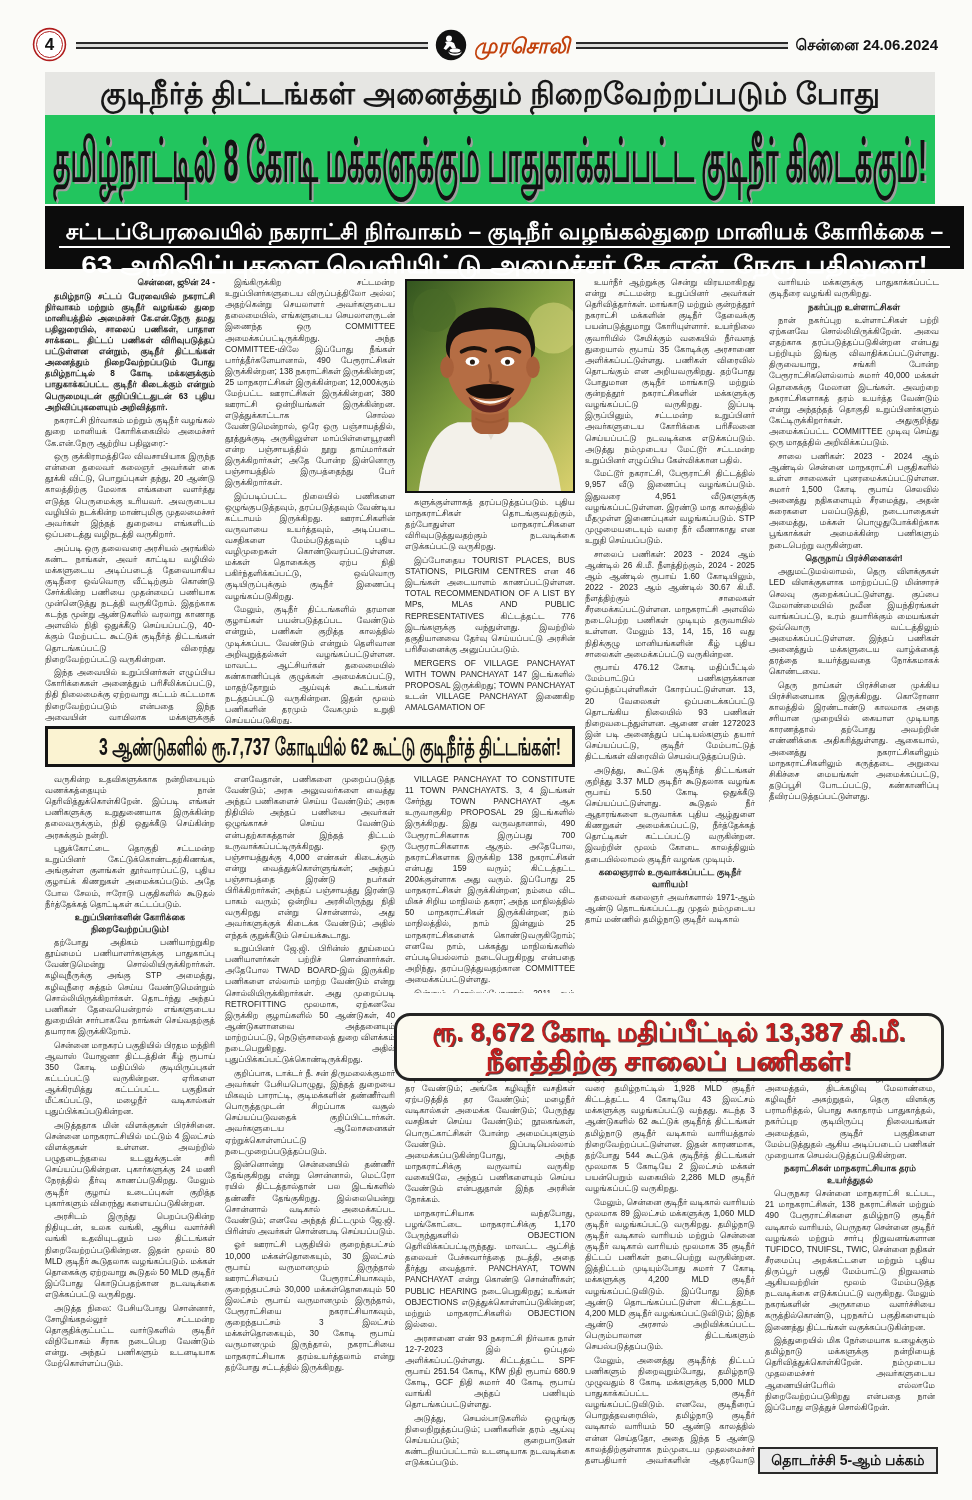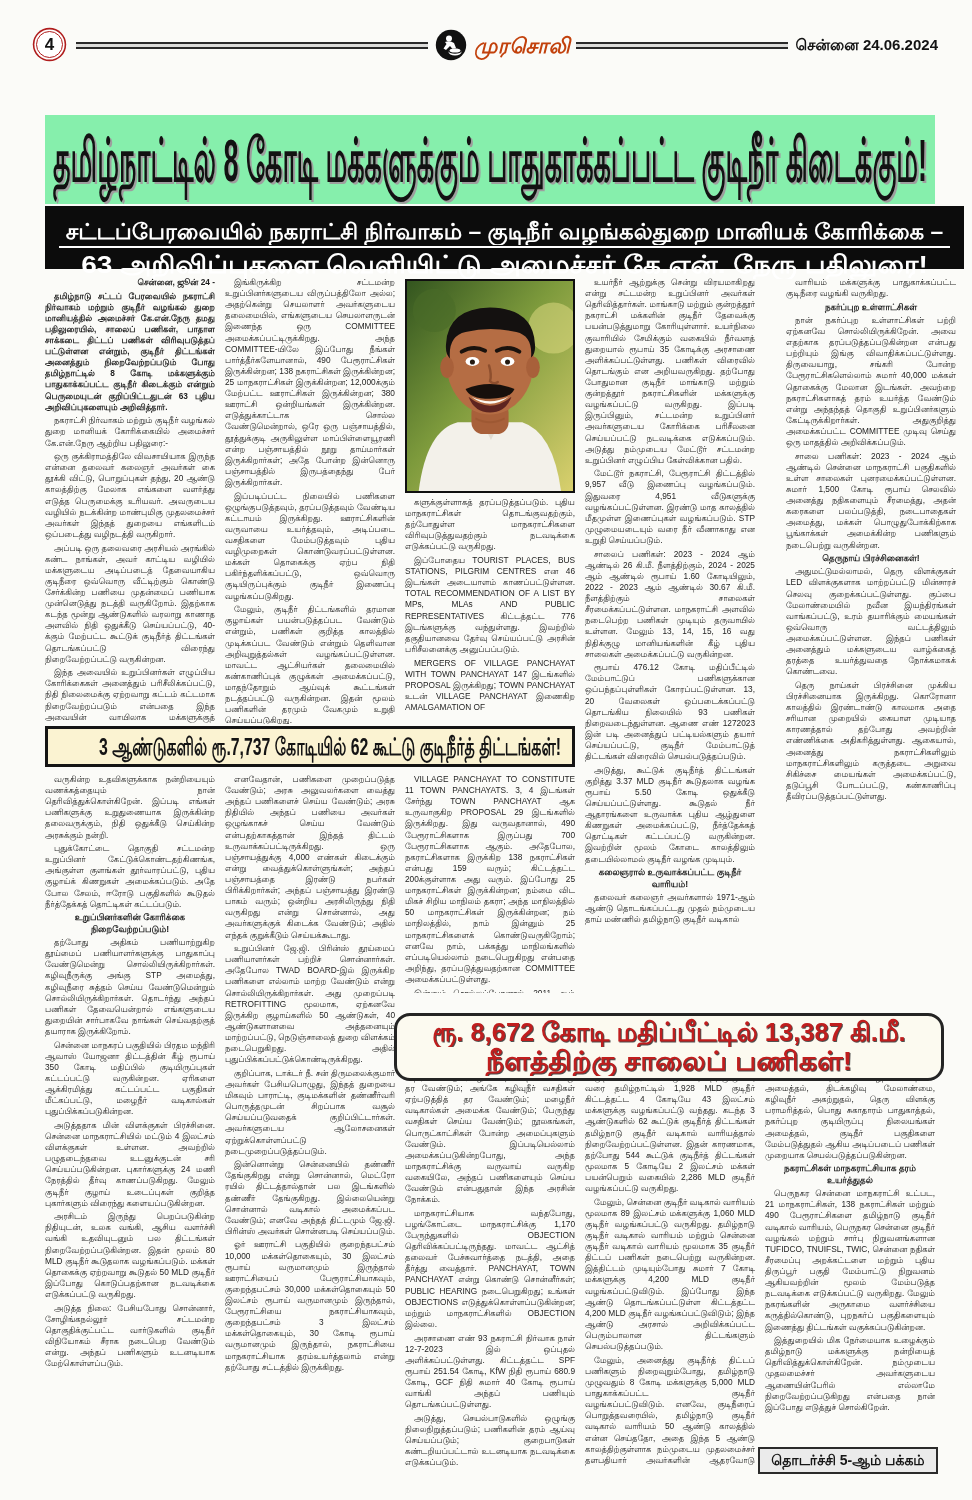--- a/index.html
+++ b/index.html
@@ -16,21 +16,21 @@
     font-size:17px; font-weight:700; color:#141414;
   }
   .rule { position:absolute; top:42px; height:7px; border-top:2px solid #2a2a2a; border-bottom:2px solid #2a2a2a; background:#dcdcda; }
   .rule-left  { left:76px;  width:352px; }
   .rule-right { left:576px; width:212px; }
   .logo { position:absolute; left:435px; top:29px; width:32px; height:32px; }
   .masthead { position:absolute; left:474px; top:34px; font-size:21px; font-weight:700; color:#c2410c; letter-spacing:0.5px;font-style:italic; }
   .edition-date { position:absolute; left:792px; top:36px; width:146px; text-align:right; font-size:15px; font-weight:800; color:#131313; white-space:nowrap; }
   
   .kicker { position:absolute; left:45px; top:72px; width:890px; height:43px; background:#e6e6e3; }
-  .main-head { position:absolute; left:45px; top:115px; width:890px; height:89px; background:#86efac; }
+  .main-head { position:absolute; left:45px; top:115px; width:890px; height:89px; background:#22c55e; }
   .strap { position:absolute; left:45px; top:206px; width:919px; height:63px; background:#0c0c0c; padding-top:11px; }
   .strap-divider { width:97%; margin:1px auto; border-top:2px solid #fefefe; }
   svg.fitline { display:block; width:100%; }
   
   .block {
     position:absolute; overflow:hidden; text-align:justify;
     font-size:8.3px; line-height:1.34; color:#1d1d1d;
     font-family:"Liberation Sans", sans-serif;
   }
   .block p { margin:0 0 2.5px 0; text-indent:9px; }
@@ -73,20 +73,25 @@
       <path d="M10 13 q5 -2 9 1 l2 5 q-1 2 -3 1.4 L15 17 l-4 4 -2.5 -1.5 3 -4.5 z" fill="#fff"></path>
       <ellipse cx="20" cy="23" rx="6.5" ry="3.4" fill="#fff"></ellipse>
       <ellipse cx="20" cy="22.2" rx="6.5" ry="2.6" fill="#111"></ellipse>
       <ellipse cx="20" cy="21.6" rx="5.4" ry="2" fill="#fff"></ellipse>
     </svg>
   </div>
   <div class="masthead">முரசொலி</div>
   <div class="rule rule-right"></div>
   <div class="edition-date">சென்னை 24.06.2024</div>
 
+  <div class="kicker">
+    <svg class="fitline" viewBox="0 0 890 43">
+      <text x="445" y="32" text-anchor="middle" font-size="30" font-weight="800" fill="#181818" textLength="780" lengthAdjust="spacingAndGlyphs">குடிநீர்த் திட்டங்கள் அனைத்தும் நிறைவேற்றப்படும் போது</text>
+    </svg>
+  </div>
 
   <div class="main-head">
     <svg class="fitline" viewBox="0 0 890 89">
       <text x="445" y="66" text-anchor="middle" font-size="60" font-weight="900" fill="#121212" textLength="874" lengthAdjust="spacingAndGlyphs" style="filter: drop-shadow(2.5px 2.5px 0 #9e9e9e);">தமிழ்நாட்டில் 8 கோடி மக்களுக்கும் பாதுகாக்கப்பட்ட குடிநீர் கிடைக்கும்!</text>
     </svg>
   </div>
 
   <div class="strap">
     <svg class="fitline" viewBox="0 0 890 27">
       <text x="445" y="21" text-anchor="middle" font-size="21" font-weight="700" fill="#ffffff" textLength="850" lengthAdjust="spacingAndGlyphs">சட்டப்பேரவையில் நகராட்சி நிர்வாகம் – குடிநீர் வழங்கல்துறை மானியக் கோரிக்கை –</text>
@@ -162,21 +167,21 @@
     </div>
   <div class="block" style="left:585px; top:277px;  width:170px; height:716px;">
       <p class="p">உயர்நீர் ஆற்றுக்கு சென்று விரயமாகிறது என்று சட்டமன்ற உறுப்பினர் அவர்கள் தெரிவித்தார்கள். மாங்காடு மற்றும் குன்றத்தூர் நகராட்சி மக்களின் குடிநீர் தேவைக்கு பயன்படுத்துமாறு கோரியுள்ளார். உயர்நிலை குவாரியில் சேமிக்கும் வகையில் நீர்வளத் துறையால் ரூபாய் 35 கோடிக்கு அரசாணை அளிக்கப்பட்டுள்ளது. பணிகள் விரைவில் தொடங்கும் என அறியவருகிறது. தற்போது போதுமான குடிநீர் மாங்காடு மற்றும் குன்றத்தூர் நகராட்சிகளின் மக்களுக்கு வழங்கப்பட்டு வருகிறது. இப்படி இருப்பினும், சட்டமன்ற உறுப்பினர் அவர்களுடைய கோரிக்கை பரிசீலனை செய்யப்பட்டு நடவடிக்கை எடுக்கப்படும். அடுத்து நம்முடைய மேட்டூர் சட்டமன்ற உறுப்பினர் எழுப்பிய கேள்விக்கான பதில்.</p>
       <p class="p">மேட்டூர் நகராட்சி, பேரூராட்சி திட்டத்தில் 9,957 வீடு இணைப்பு வழங்கப்படும். இதுவரை 4,951 வீடுகளுக்கு வழங்கப்பட்டுள்ளன. இரண்டு மாத காலத்தில் மீதமுள்ள இணைப்புகள் வழங்கப்படும். STP முழுமையடையும் வரை நீர் வீணாகாது என உறுதி செய்யப்படும்.</p>
       <p class="p">சாலைப் பணிகள்: 2023 - 2024 ஆம் ஆண்டில் 26 கி.மீ. நீளத்திற்கும், 2024 - 2025 ஆம் ஆண்டில் ரூபாய் 1.60 கோடியிலும், 2022 - 2023 ஆம் ஆண்டில் 30.67 கி.மீ. நீளத்திற்கும் சாலைகள் சீரமைக்கப்பட்டுள்ளன. மாநகராட்சி அளவில் நடைபெற்ற பணிகள் முடியும் தருவாயில் உள்ளன. மேலும் 13, 14, 15, 16 வது நிதிக்குழு மானியங்களின் கீழ் புதிய சாலைகள் அமைக்கப்பட்டு வருகின்றன.</p>
       <p class="p">ரூபாய் 476.12 கோடி மதிப்பீட்டில் மேம்பாட்டுப் பணிகளுக்கான ஒப்பந்தப்புள்ளிகள் கோரப்பட்டுள்ளன. 13, 20 வேலைகள் ஒப்படைக்கப்பட்டு தொடங்கிய நிலையில் 93 பணிகள் நிறைவடைந்துள்ளன. ஆணை எண் 1272023 இன் படி அனைத்துப் பட்டியல்களும் தயார் செய்யப்பட்டு, குடிநீர் மேம்பாட்டுத் திட்டங்கள் விரைவில் செயல்படுத்தப்படும்.</p>
       <p class="p">அடுத்து, கூட்டுக் குடிநீர்த் திட்டங்கள் குறித்து 3.37 MLD குடிநீர் கூடுதலாக வழங்க ரூபாய் 5.50 கோடி ஒதுக்கீடு செய்யப்பட்டுள்ளது. கூடுதல் நீர் ஆதாரங்களை உருவாக்க புதிய ஆழ்துளை கிணறுகள் அமைக்கப்பட்டு, நீர்த்தேக்கத் தொட்டிகள் கட்டப்பட்டு வருகின்றன. இவற்றின் மூலம் கோடை காலத்திலும் தடையில்லாமல் குடிநீர் வழங்க முடியும்.</p>
       <h4>கலைஞரால் உருவாக்கப்பட்ட குடிநீர் வாரியம்!</h4>
       <p class="p">தலைவர் கலைஞர் அவர்களால் 1971-ஆம் ஆண்டு தொடங்கப்பட்டது முதல் நம்முடைய தாய் மண்ணில் தமிழ்நாடு குடிநீர் வடிகால்</p>
     </div>
-  <div class="block" style="left:786px; top:277px;  width:170px; height:716px;">
+  <div class="block" style="left:769px; top:277px;  width:170px; height:716px;">
       <p class="p">வாரியம் மக்களுக்கு பாதுகாக்கப்பட்ட குடிநீரை வழங்கி வருகிறது.</p>
       <h4>நகர்ப்புற உள்ளாட்சிகள்</h4>
       <p class="p">நான் நகர்ப்புற உள்ளாட்சிகள் பற்றி ஏற்கனவே சொல்லியிருக்கிறேன். அவை எதற்காக தரப்படுத்தப்படுகின்றன என்பது பற்றியும் இங்கு விவாதிக்கப்பட்டுள்ளது. திருவையாறு, சங்கரி போன்ற பேரூராட்சிகளெல்லாம் சுமார் 40,000 மக்கள் தொகைக்கு மேலான இடங்கள். அவற்றை நகராட்சிகளாகத் தரம் உயர்த்த வேண்டும் என்று அந்தந்தத் தொகுதி உறுப்பினர்களும் கேட்டிருக்கிறார்கள். அதுகுறித்து அமைக்கப்பட்ட COMMITTEE முடிவு செய்து ஒரு மாதத்தில் அறிவிக்கப்படும்.</p>
       <p class="p">சாலை பணிகள்: 2023 - 2024 ஆம் ஆண்டில் சென்னை மாநகராட்சி பகுதிகளில் உள்ள சாலைகள் புனரமைக்கப்பட்டுள்ளன. சுமார் 1,500 கோடி ரூபாய் செலவில் அனைத்து நதிகளையும் சீரமைத்து, அதன் கரைகளை பலப்படுத்தி, நடைபாதைகள் அமைத்து, மக்கள் பொழுதுபோக்கிற்காக பூங்காக்கள் அமைக்கின்ற பணிகளும் நடைபெற்று வருகின்றன.</p>
       <h4>தெருநாய் பிரச்சினைகள்!</h4>
       <p class="p">அதுமட்டுமல்லாமல், தெரு விளக்குகள் LED விளக்குகளாக மாற்றப்பட்டு மின்சாரச் செலவு குறைக்கப்பட்டுள்ளது. குப்பை மேலாண்மையில் நவீன இயந்திரங்கள் வாங்கப்பட்டு, உரம் தயாரிக்கும் மையங்கள் ஒவ்வொரு வட்டத்திலும் அமைக்கப்பட்டுள்ளன. இந்தப் பணிகள் அனைத்தும் மக்களுடைய வாழ்க்கைத் தரத்தை உயர்த்துவதை நோக்கமாகக் கொண்டவை.</p>
       <p class="p">தெரு நாய்கள் பிரச்சினை முக்கிய பிரச்சினையாக இருக்கிறது. கொரோனா காலத்தில் இரண்டாண்டு காலமாக அதை சரியான முறையில் கையாள முடியாத காரணத்தால் தற்போது அவற்றின் எண்ணிக்கை அதிகரித்துள்ளது. ஆகையால், அனைத்து நகராட்சிகளிலும் மாநகராட்சிகளிலும் கருத்தடை அறுவை சிகிச்சை மையங்கள் அமைக்கப்பட்டு, தடுப்பூசி போடப்பட்டு, கண்காணிப்பு தீவிரப்படுத்தப்பட்டுள்ளது.</p>
     </div>
 
   <div class="block" style="left:45px;  top:774px;  width:170px; height:692px;">

